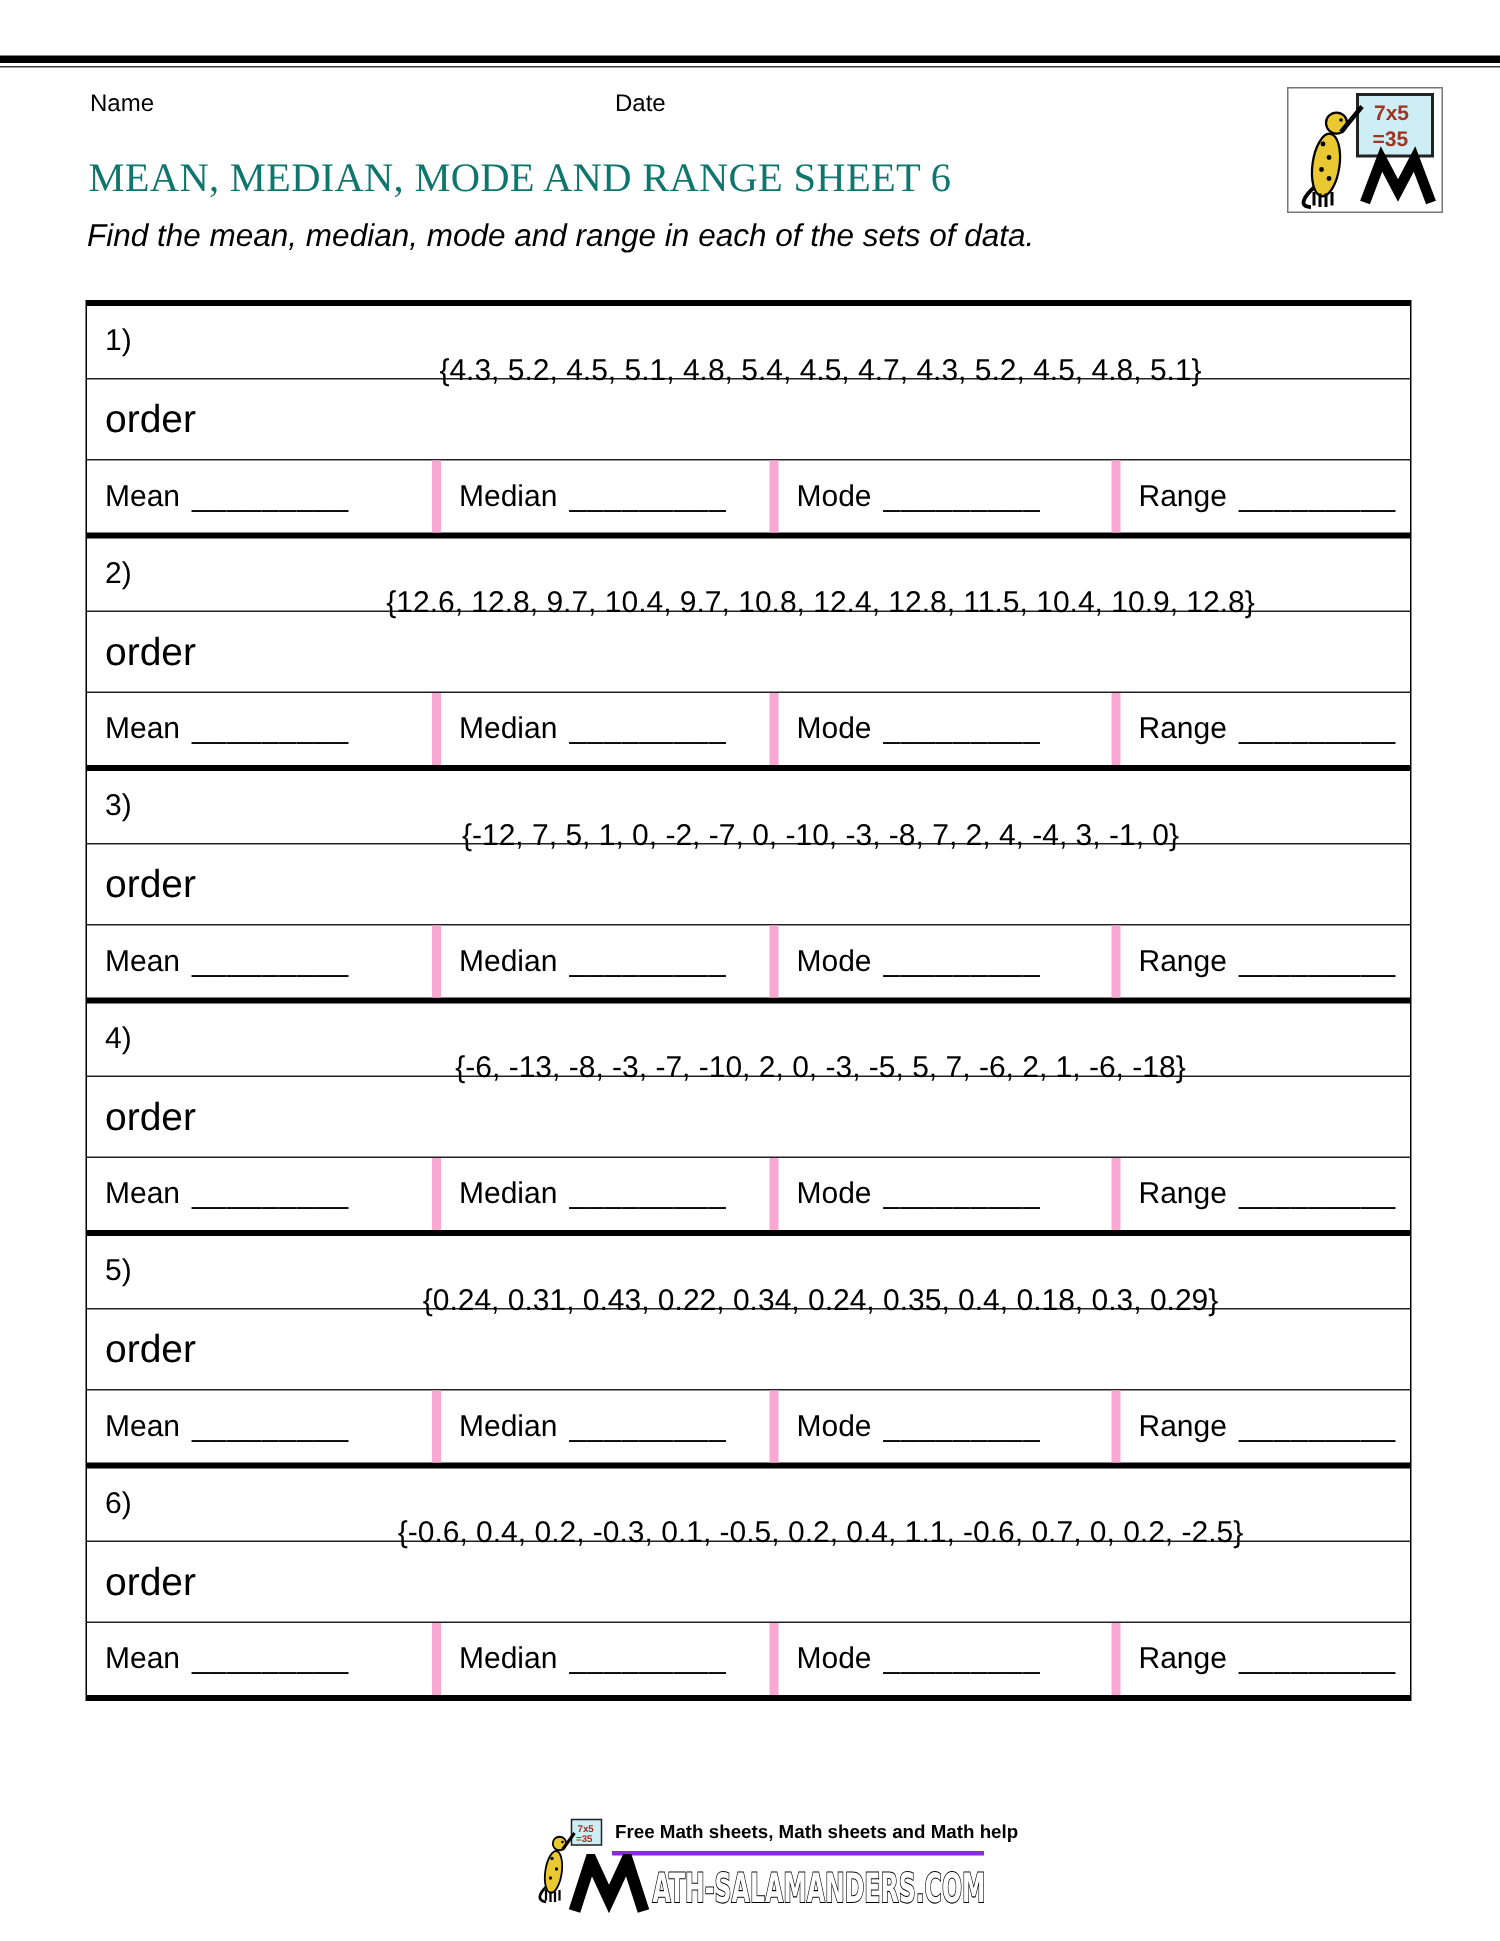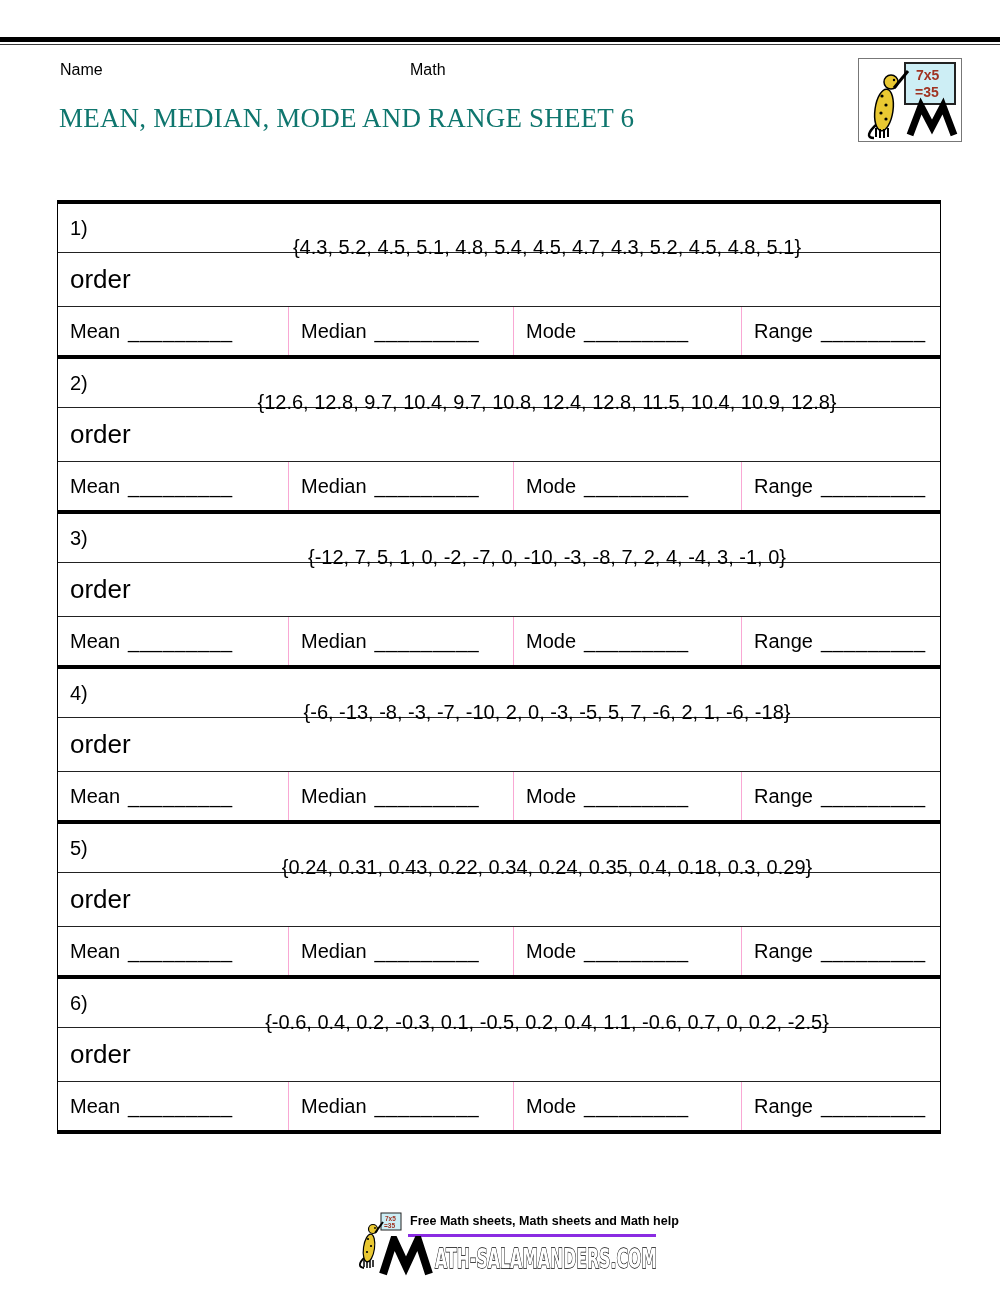--- a/index.html
+++ b/index.html
@@ -45,21 +45,21 @@
   .q-set { margin-left:96px; white-space:nowrap;margin-top:38px; }
   .q-order {
     height:54px; border-bottom:1px solid #222;
     display:flex; align-items:center; padding-left:12px; font-size:26px;
   }
   .q-answers { height:48px; display:flex; font-size:20px;text-align:center; }
   .answer-cell {
     display:flex; align-items:center; padding-left:12px; box-sizing:border-box;
     white-space:nowrap;
   }
-  .answer-cell + .answer-cell { border-left:1px solid #f9a8d4; }
+  .answer-cell + .answer-cell { border-left:6px solid #f9a8d4; }
   .c1 { width:230px; } .c2 { width:225px; } .c3 { width:228px; } .c4 { flex:1; }
   .blank { margin-left:8px; letter-spacing:0.5px; }
 
   
   .footer { position:absolute; left:356px; top:1210px; width:320px; height:70px; }
   .f-salamander { position:absolute; left:0; top:2px; }
   .f-tagline {
     position:absolute; left:54px; top:4px; width:250px;
     font-size:12.5px; font-weight:bold; white-space:nowrap;
   }
@@ -70,21 +70,21 @@
 <body>
 
 <div class="page">
 
   <div class="top-rule">
     <div class="thick"></div>
     <div class="thin"></div>
   </div>
 
   <span class="name-label">Name</span>
-  <span class="date-label">Math</span>
+  <span class="date-label">Date</span>
 
   <div class="logo-box">
     <svg width="104" height="84" viewBox="0 0 104 84">
       <rect x="0.5" y="0.5" width="103" height="83" fill="#ffffff" stroke="#777"></rect>
       <rect x="47" y="5" width="50" height="41" fill="#cdeef5" stroke="#222" stroke-width="2"></rect>
       <text x="58" y="22" font-size="14" font-weight="bold" font-family="Liberation Sans, sans-serif" fill="#a03322">7x5</text>
       <text x="57" y="39" font-size="14" font-weight="bold" font-family="Liberation Sans, sans-serif" fill="#a03322">=35</text>
       <polyline points="52,77 63,48 74,69 85,48 96,77" fill="none" stroke="#000" stroke-width="7"></polyline>
       <g>
         <path d="M19,66 C10,74 8,80 16,80" fill="none" stroke="#000" stroke-width="2.5"></path>
@@ -95,20 +95,21 @@
         <circle cx="24" cy="38" r="1.6" fill="#000"></circle>
         <circle cx="28" cy="47" r="1.6" fill="#000"></circle>
         <circle cx="23" cy="55" r="1.6" fill="#000"></circle>
         <circle cx="28" cy="61" r="1.6" fill="#000"></circle>
         <path d="M18,70 v9 M22,71 v9 M26,71 v9 M30,70 v9" stroke="#000" stroke-width="2"></path>
       </g>
     </svg>
   </div>
 
   <h1 class="title">MEAN, MEDIAN, MODE AND RANGE SHEET 6</h1>
+  <div class="instruction">Find the mean, median, mode and range in each of the sets of data.</div>
 
   <div class="qtable">
 
     <div class="q-block">
       <div class="q-row q-data">
         <span class="q-num">1)</span>
         <span class="q-set">{4.3, 5.2, 4.5, 5.1, 4.8, 5.4, 4.5, 4.7, 4.3, 5.2, 4.5, 4.8, 5.1}</span>
       </div>
       <div class="q-row q-order">
         <span>order</span>

